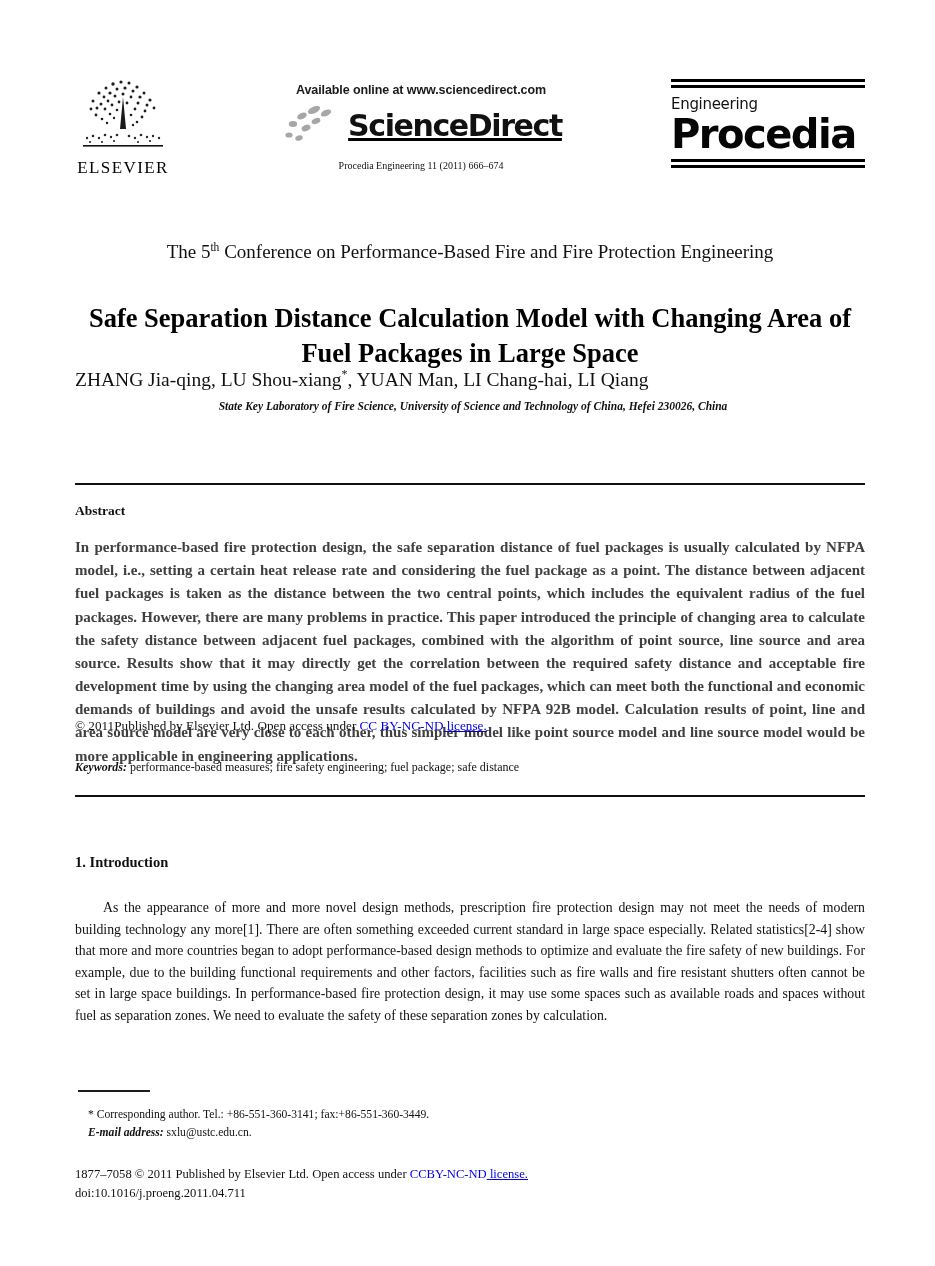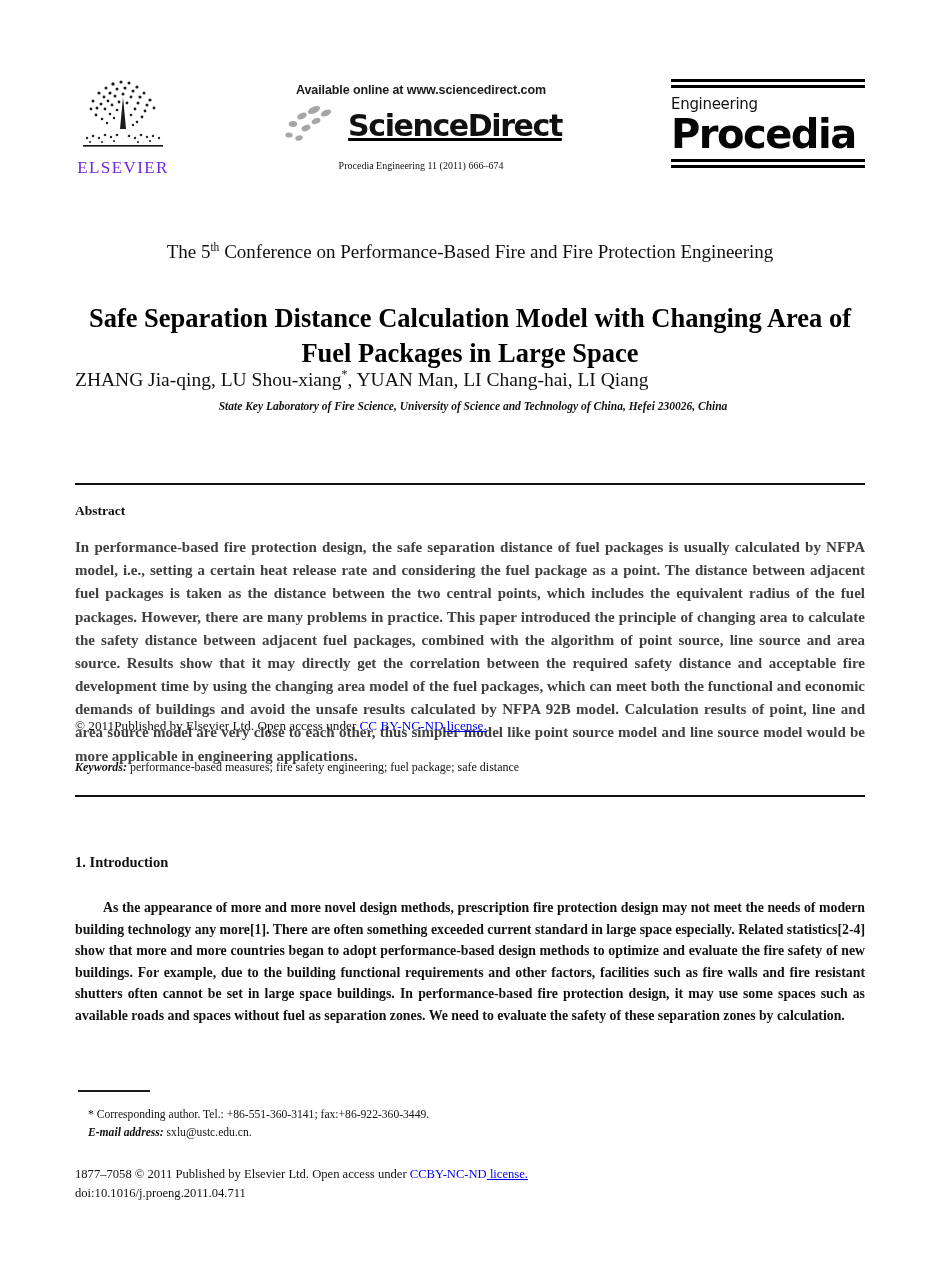--- a/index.html
+++ b/index.html
@@ -45,21 +45,21 @@
     width: 88px;
     height: 82px;
     position: relative;
     overflow: hidden;
   }
   .elsevier-wordmark {
     font-family: "Liberation Serif", serif;
     font-size: 17px;
     letter-spacing: 1.4px;
     margin-top: 1px;
-    color: #6d28d9;
+    color: #000000;
   }
 
   .sd-block {
     width: 360px;
     text-align: center;
     margin-top: 8px;
   }
   .sd-available {
     font-family: "Liberation Sans", sans-serif;
     font-size: 12.5px;
@@ -249,21 +249,20 @@
   .intro-body {
     position: absolute;
     left: 75px;
     top: 897px;
     width: 790px;
     font-size: 13.8px;
     line-height: 1.565;
     text-align: justify;
     text-indent: 28px;
     color: #111;
-    font-weight: bold;
   }
 
   
   .footnote {
     position: absolute;
     left: 88px;
     top: 1106px;
     width: 780px;
     font-size: 11.6px;
     line-height: 1.55;
@@ -417,20 +416,20 @@
 
   <div class="keywords"><i>Keywords:</i><span> performance-based measures; fire safety engineering; fuel package; safe distance</span></div>
 
   <div class="rule rule-abstract-bottom"></div>
 
   <div class="section-heading">1. Introduction</div>
   <div class="intro-body">As the appearance of more and more novel design methods, prescription fire protection design may not meet the needs of modern building technology any more[1]. There are often something exceeded current standard in large space especially. Related statistics[2-4] show that more and more countries began to adopt performance-based design methods to optimize and evaluate the fire safety of new buildings. For example, due to the building functional requirements and other factors, facilities such as fire walls and fire resistant shutters often cannot be set in large space buildings. In performance-based fire protection design, it may use some spaces such as available roads and spaces without fuel as separation zones. We need to evaluate the safety of these separation zones by calculation.</div>
 
   <div class="footnote-rule"></div>
   <div class="footnote">
-    <div>* Corresponding author. Tel.: +86-551-360-3141; fax:+86-922-360-3449.</div>
+    <div>* Corresponding author. Tel.: +86-551-360-3141; fax:+86-551-360-3449.</div>
     <div><span class="em">E-mail address:</span><span> sxlu@ustc.edu.cn.</span></div>
   </div>
 
   <div class="issn-line"><span>1877–7058 © 2011 Published by Elsevier Ltd. Open access under </span><a class="license-link" href="#"><span>CCBY-NC-ND</span><span class="underlined"> </span><span class="underlined">license.</span></a></div>
   <div class="doi-line">doi:10.1016/j.proeng.2011.04.711</div>
 
 </div>
 
 </body></html>

